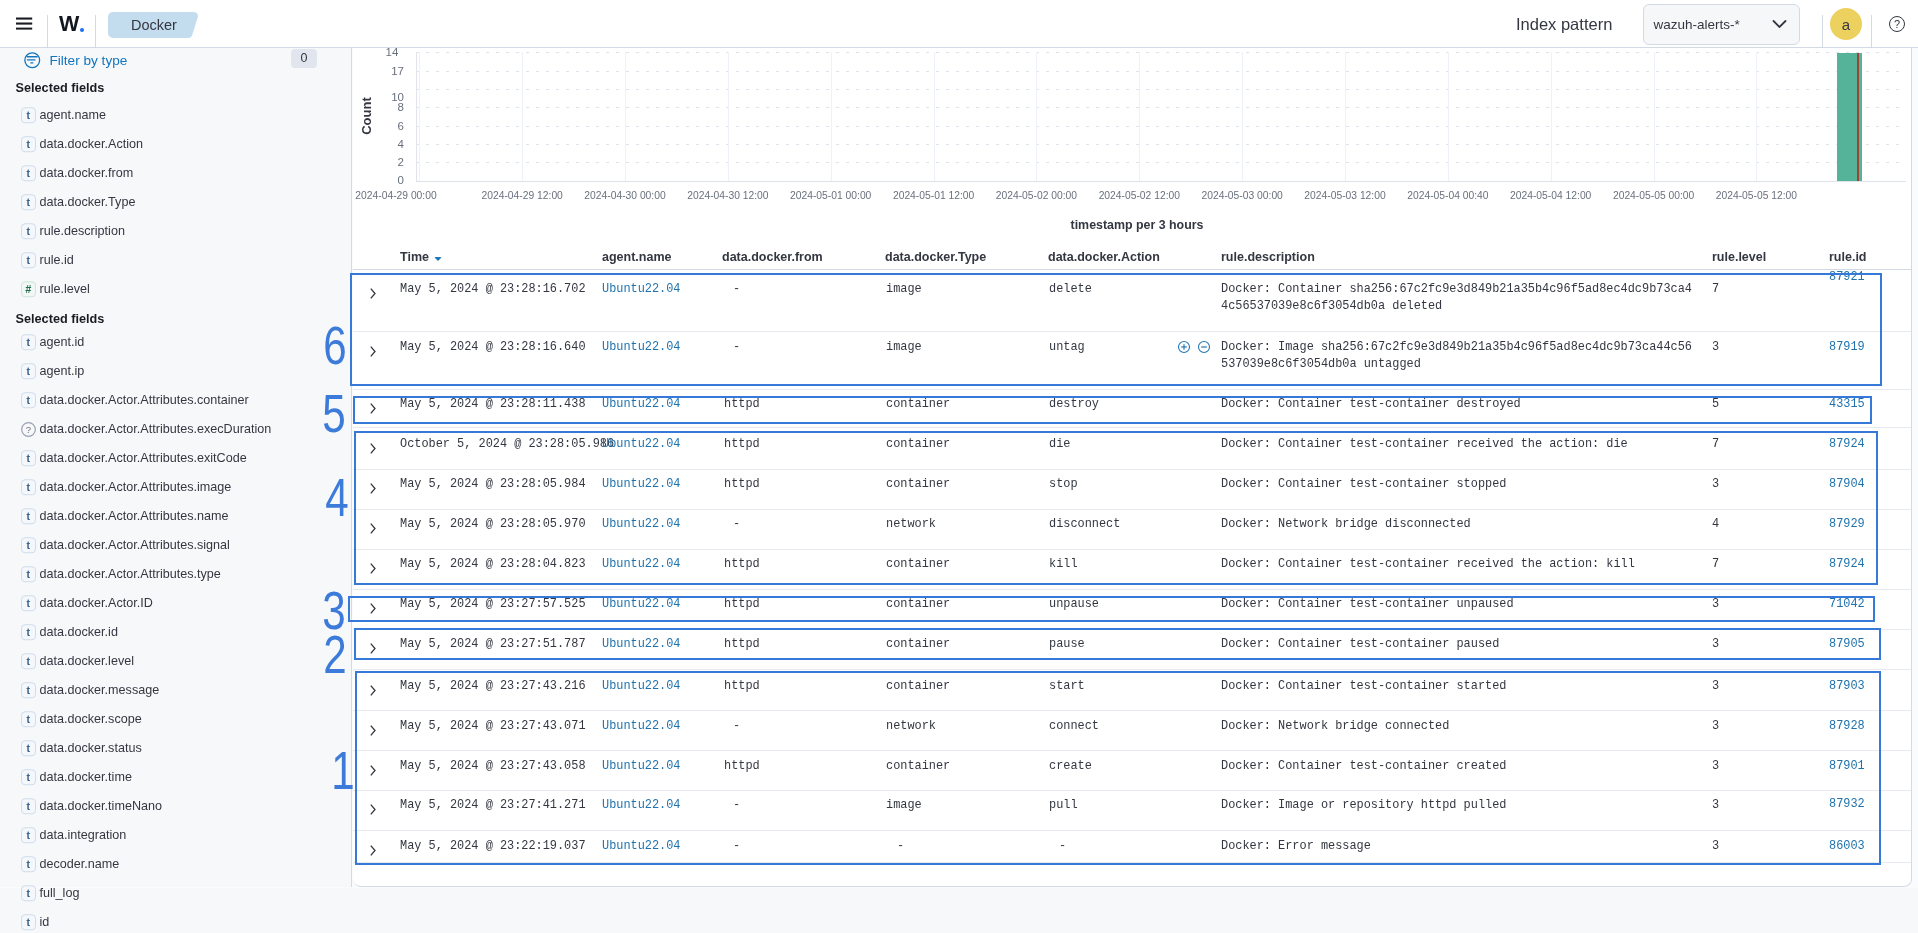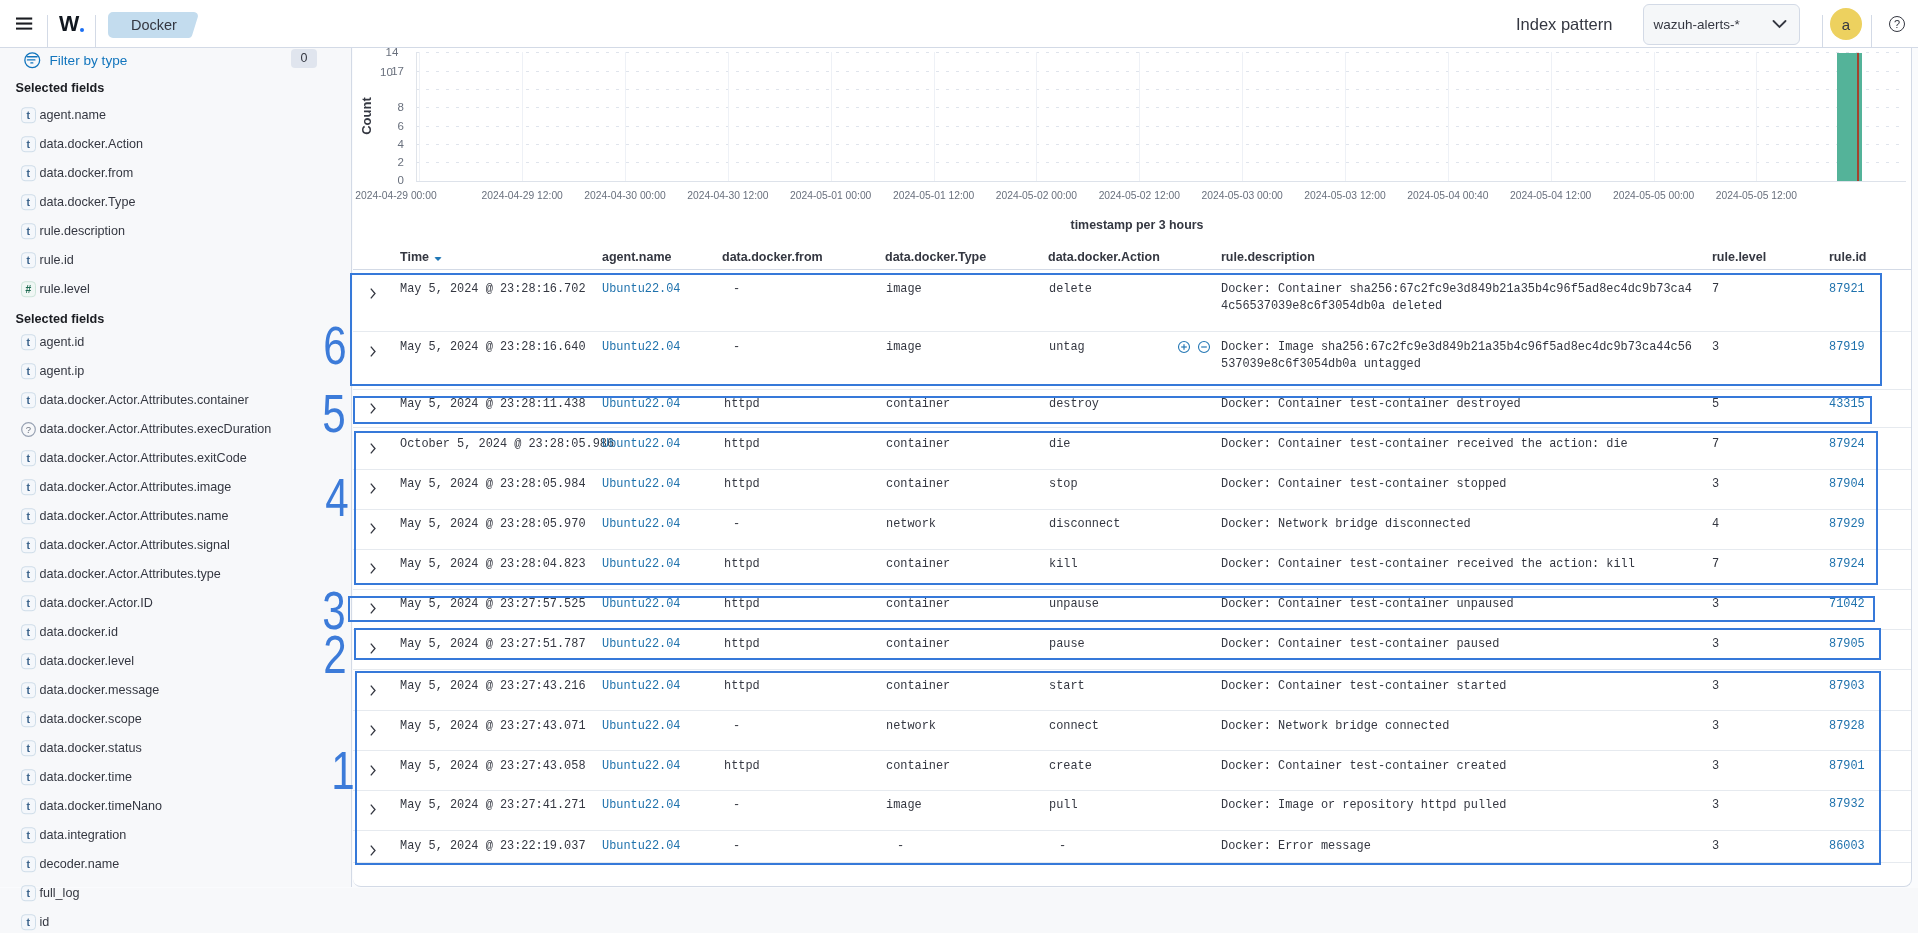--- a/index.html
+++ b/index.html
@@ -118,21 +118,21 @@
 <div class="txt fieldtxt" style="left:39.5px;top:893px">full_log</div>
 <div class="badge t" style="left:20.5px;top:922px">t</div>
 <div class="txt fieldtxt" style="left:39.5px;top:922px">id</div>
 <div class="abs" style="left:352.5px;top:48px;width:1559.5px;height:839px;background:#fff;border-right:1px solid #d3dae6;border-bottom:1px solid #d3dae6;border-radius:0 0 8px 8px"></div>
 <div class="abs" style="left:366px;top:116px;font-size:13px;font-weight:bold;color:#343741;transform:translate(-50%,-50%) rotate(-90deg);white-space:nowrap">Count</div>
 <div class="txt ylab" style="left:380px;top:180.3px;width:24px;text-align:right">0</div>
 <div class="txt ylab" style="left:380px;top:162px;width:24px;text-align:right">2</div>
 <div class="txt ylab" style="left:380px;top:143.9px;width:24px;text-align:right">4</div>
 <div class="txt ylab" style="left:380px;top:125.6px;width:24px;text-align:right">6</div>
 <div class="txt ylab" style="left:380px;top:107.3px;width:24px;text-align:right">8</div>
-<div class="txt ylab" style="left:380px;top:72px;width:24px;text-align:left">10</div>
+<div class="txt ylab" style="left:380px;top:97px;width:24px;text-align:right">10</div>
 <div class="txt ylab" style="left:380px;top:70.7px;width:24px;text-align:right">17</div>
 <div class="txt ylab" style="left:380px;top:52.4px;width:24px;text-align:center">14</div>
 <div class="hgrid" style="top:162px"></div>
 <div class="hgrid" style="top:143.9px"></div>
 <div class="hgrid" style="top:125.6px"></div>
 <div class="hgrid" style="top:107.3px"></div>
 <div class="hgrid" style="top:89px"></div>
 <div class="hgrid" style="top:70.7px"></div>
 <div class="hgrid" style="top:52.4px"></div>
 <div class="abs" style="left:415.5px;top:52px;width:1px;height:129px;background:#e0e4ea"></div>
@@ -197,21 +197,21 @@
     <path d="M0.8,0.6 L5,5.5 L0.8,10.4" stroke="#343741" stroke-width="1.3" fill="none"></path>
   </svg>
 <div class="txt mono" style="left:400px;top:289px">May 5, 2024 @ 23:28:16.702</div>
 <div class="txt mono link" style="left:602px;top:289px">Ubuntu22.04</div>
 <div class="txt mono" style="left:733px;top:289px">-</div>
 <div class="txt mono" style="left:886px;top:289px">image</div>
 <div class="txt mono" style="left:1049px;top:289px">delete</div>
 <div class="txt mono" style="left:1221px;top:289px">Docker: Container sha256:67c2fc9e3d849b21a35b4c96f5ad8ec4dc9b73ca4</div>
 <div class="txt mono" style="left:1221px;top:306px">4c56537039e8c6f3054db0a deleted</div>
 <div class="txt mono" style="left:1712px;top:289px">7</div>
-<div class="txt mono link" style="left:1829px;top:289px">87921</div>
+<div class="txt mono link" style="left:1829px;top:277px">87921</div>
 <svg class="abs" style="left:370px;top:346.0px" width="6" height="11" viewBox="0 0 6 11">
     <path d="M0.8,0.6 L5,5.5 L0.8,10.4" stroke="#343741" stroke-width="1.3" fill="none"></path>
   </svg>
 <div class="txt mono" style="left:400px;top:347px">May 5, 2024 @ 23:28:16.640</div>
 <div class="txt mono link" style="left:602px;top:347px">Ubuntu22.04</div>
 <div class="txt mono" style="left:733px;top:347px">-</div>
 <div class="txt mono" style="left:886px;top:347px">image</div>
 <div class="txt mono" style="left:1049px;top:347px">untag</div>
 <div class="txt mono" style="left:1221px;top:347px">Docker: Image sha256:67c2fc9e3d849b21a35b4c96f5ad8ec4dc9b73ca44c56</div>
 <div class="txt mono" style="left:1221px;top:364px">537039e8c6f3054db0a untagged</div>

